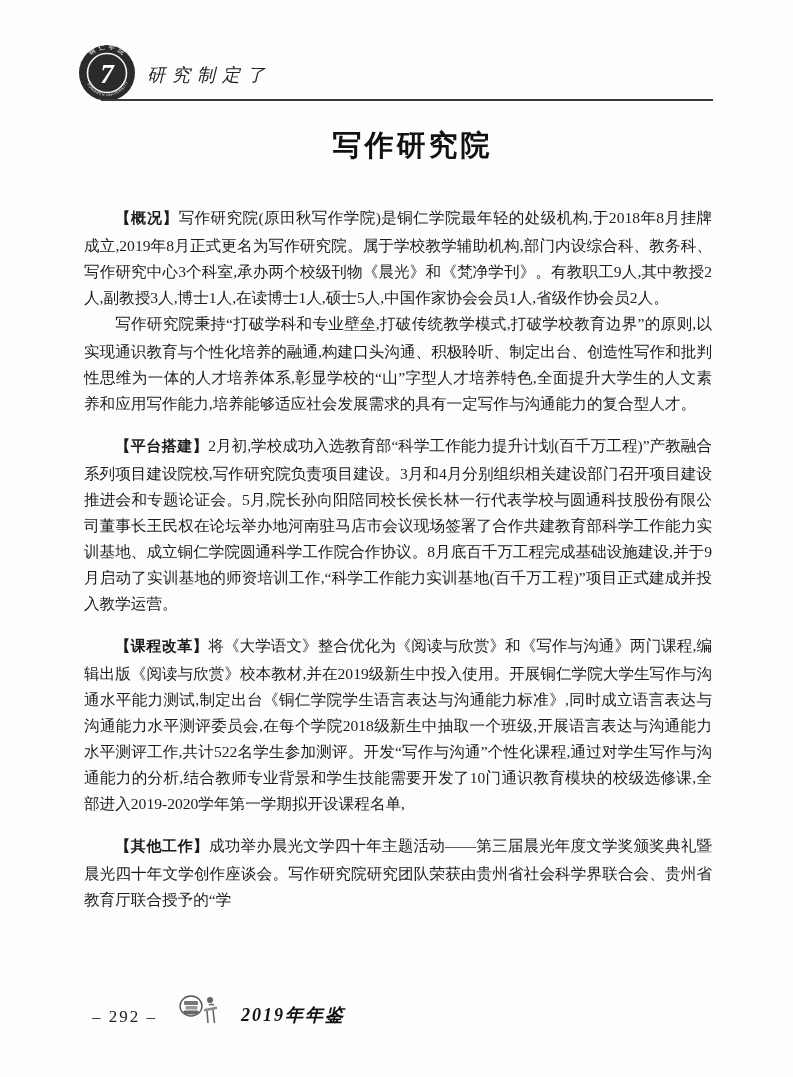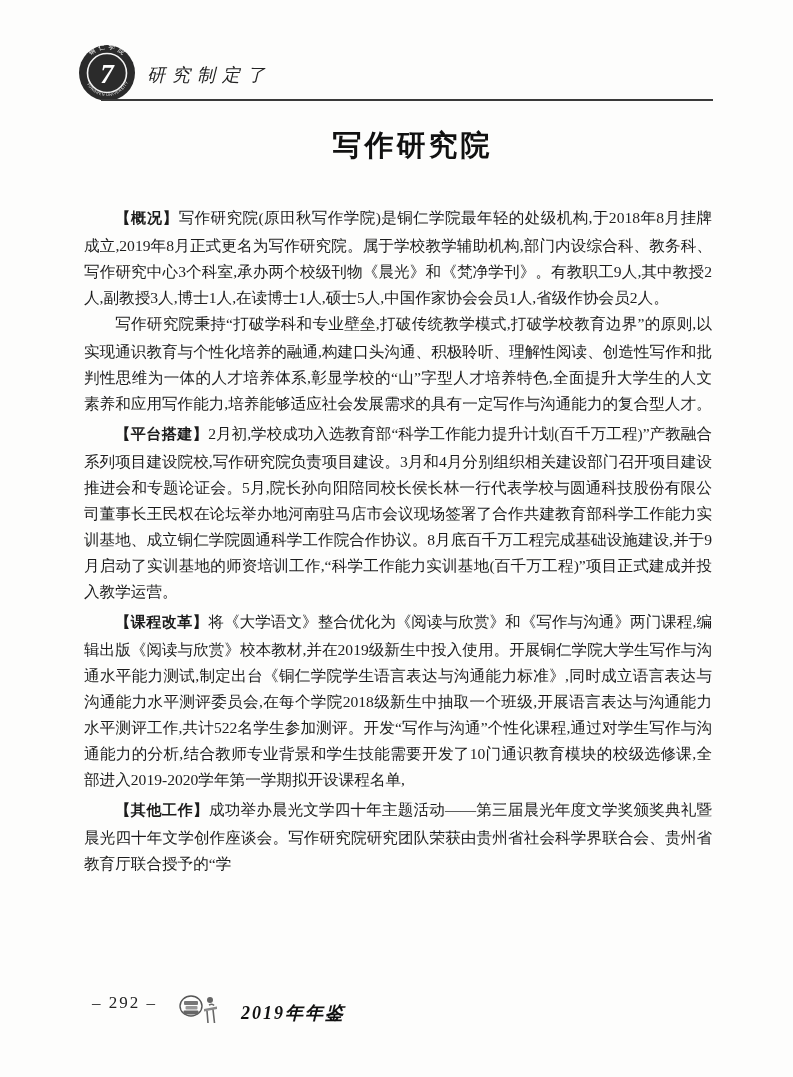--- a/index.html
+++ b/index.html
@@ -52,34 +52,34 @@
     left: 84px; top: 205px;
     width: 628px;
   }
   .content p {
     font-size: 15.6px;
     line-height: 26px;
     text-align: justify;
     text-indent: 2em;
     color: #1c1c1c;
   }
-  .content p.tagged { margin-top: 4px; }
+  .content p.tagged { margin-top: 16px; }
   .content p.first { margin-top: 0; }
   .ptag {
     font-family: Liberation Mono, monospace;
     font-weight: bold;
     font-size: 15px;
     letter-spacing: 0.5px;
   }
   
   .footer {
     position: absolute;
     left: 92px; top: 993px;
     display: flex;
-    align-items: flex-start;
+    align-items: flex-end;
     gap: 20px;
   }
   .page-num {
     font-size: 17px;
     letter-spacing: 2px;
     color: #222;
   }
   .yb-icon { width: 44px; height: 34px; }
   .yb-label {
     font-weight: bold;
@@ -111,21 +111,21 @@
     </text>
     <text x="30" y="40" text-anchor="middle" font-size="27" font-weight="bold" font-style="italic" fill="#ffffff" font-family="Liberation Serif, serif">7</text>
   </svg>
   <div class="hdr-label">研究制定了</div>
   <div class="hdr-rule"></div>
 
   <h1 class="doc-title">写作研究院</h1>
 
   <div class="content">
     <p class="tagged first"><span class="ptag">【概况】</span><span>写作研究院(原田秋写作学院)是铜仁学院最年轻的处级机构,于2018年8月挂牌成立,2019年8月正式更名为写作研究院。属于学校教学辅助机构,部门内设综合科、教务科、写作研究中心3个科室,承办两个校级刊物《晨光》和《梵净学刊》。有教职工9人,其中教授2人,副教授3人,博士1人,在读博士1人,硕士5人,中国作家协会会员1人,省级作协会员2人。</span></p>
-    <p><span class="ptag"></span><span>写作研究院秉持“打破学科和专业壁垒,打破传统教学模式,打破学校教育边界”的原则,以实现通识教育与个性化培养的融通,构建口头沟通、积极聆听、理解性阅读、创造性写作和批判性思维为一体的人才培养体系,彰显学校的“山”字型人才培养特色,全面提升大学生的人文素养和应用写作能力,培养能够适应社会发展需求的具有一定写作与沟通能力的复合型人才。</span></p>
+    <p><span class="ptag"></span><span>写作研究院秉持“打破学科和专业壁垒,打破传统教学模式,打破学校教育边界”的原则,以实现通识教育与个性化培养的融通,构建口头沟通、积极聆听、制定出台、创造性写作和批判性思维为一体的人才培养体系,彰显学校的“山”字型人才培养特色,全面提升大学生的人文素养和应用写作能力,培养能够适应社会发展需求的具有一定写作与沟通能力的复合型人才。</span></p>
     <p class="tagged"><span class="ptag">【平台搭建】</span><span>2月初,学校成功入选教育部“科学工作能力提升计划(百千万工程)”产教融合系列项目建设院校,写作研究院负责项目建设。3月和4月分别组织相关建设部门召开项目建设推进会和专题论证会。5月,院长孙向阳陪同校长侯长林一行代表学校与圆通科技股份有限公司董事长王民权在论坛举办地河南驻马店市会议现场签署了合作共建教育部科学工作能力实训基地、成立铜仁学院圆通科学工作院合作协议。8月底百千万工程完成基础设施建设,并于9月启动了实训基地的师资培训工作,“科学工作能力实训基地(百千万工程)”项目正式建成并投入教学运营。</span></p>
     <p class="tagged"><span class="ptag">【课程改革】</span><span>将《大学语文》整合优化为《阅读与欣赏》和《写作与沟通》两门课程,编辑出版《阅读与欣赏》校本教材,并在2019级新生中投入使用。开展铜仁学院大学生写作与沟通水平能力测试,制定出台《铜仁学院学生语言表达与沟通能力标准》,同时成立语言表达与沟通能力水平测评委员会,在每个学院2018级新生中抽取一个班级,开展语言表达与沟通能力水平测评工作,共计522名学生参加测评。开发“写作与沟通”个性化课程,通过对学生写作与沟通能力的分析,结合教师专业背景和学生技能需要开发了10门通识教育模块的校级选修课,全部进入2019-2020学年第一学期拟开设课程名单,</span></p>
     <p class="tagged"><span class="ptag">【其他工作】</span><span>成功举办晨光文学四十年主题活动——第三届晨光年度文学奖颁奖典礼暨晨光四十年文学创作座谈会。写作研究院研究团队荣获由贵州省社会科学界联合会、贵州省教育厅联合授予的“学</span></p>
   </div>
 
   <div class="footer">
     <span class="page-num">– 292 –</span>
     <svg class="yb-icon" viewBox="0 0 44 34">
       <ellipse cx="14" cy="13" rx="11" ry="10" fill="none" stroke="#555" stroke-width="1.4"></ellipse>
       <rect x="7" y="8" width="14" height="4" rx="1" fill="#777"></rect>

